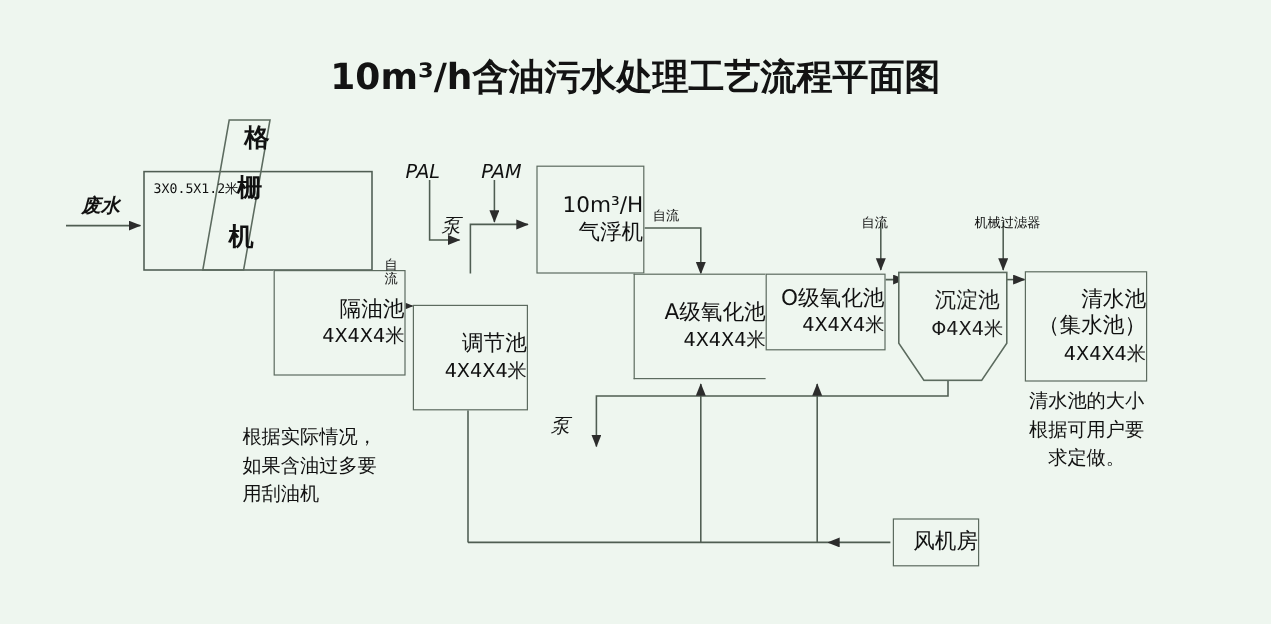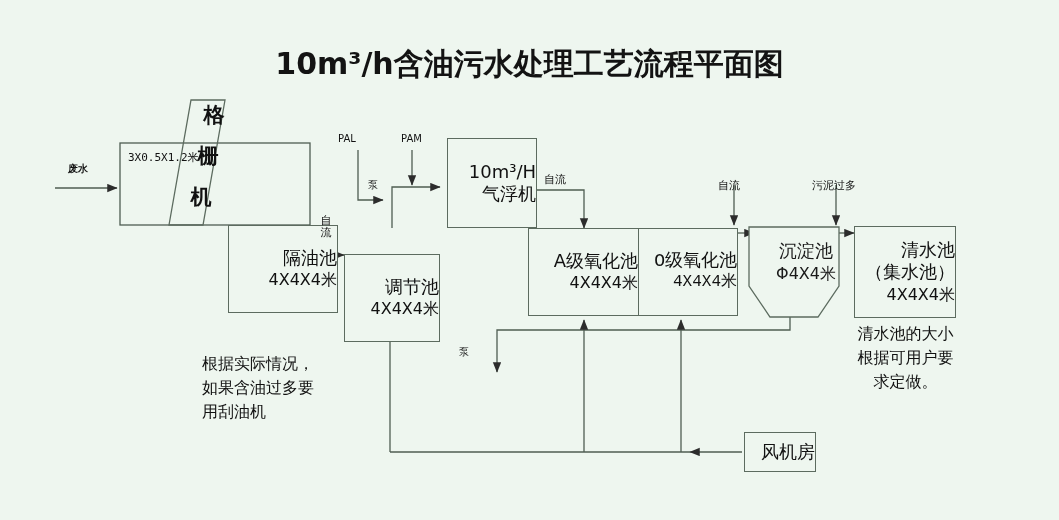--- a/index.html
+++ b/index.html
@@ -36,21 +36,21 @@
   .nl1{font-size:18px;line-height:1.25;font-weight:500;}
   .nl2{font-size:16px;line-height:1.35;}
 
   .lbl{
     position:absolute;
     font-size:15px;
     color:#111;
     white-space:nowrap;
   }
   .lbl-sm{font-size:11px;}
-  .lbl-mid{font-size:10px;}
+  .lbl-mid{font-size:16px;font-style:italic;}
   .lbl-vert{
     position:absolute;
     font-size:11px;
     line-height:1.05;
     width:12px;
     text-align:center;
     color:#111;
   }
   .note{
     position:absolute;
@@ -150,36 +150,36 @@
     <div class="nl1">10m³/H</div>
     <div class="nl1">气浮机</div>
   </div>
 
   <div class="lbl lbl-sm" style="left:544px;top:172px;">自流</div>
 
   <div class="node" style="left:528px;top:228px;width:110px;height:88px;border-right:none;">
     <div class="nl1">A级氧化池</div>
     <div class="nl2">4X4X4米</div>
   </div>
-  <div class="node" style="left:638px;top:228px;width:100px;height:88px;font-family:Liberation Mono, monospace;">
+  <div class="node" style="left:638px;top:228px;width:100px;height:64px;">
     <div class="nl1">O级氧化池</div>
     <div class="nl2">4X4X4米</div>
   </div>
 
   <div class="lbl lbl-sm" style="left:718px;top:178px;">自流</div>
 
   <svg style="position:absolute;left:748px;top:226px;width:92px;height:92px;" viewBox="0 0 92 92">
     <polygon points="1,1 91,1 91,60 70,91 22,91 1,60" fill="#eef6ef" stroke="#5c6b5f" stroke-width="1.3"></polygon>
   </svg>
   <div style="position:absolute;left:748px;top:240px;width:116px;text-align:center;">
     <div class="nl1">沉淀池</div>
     <div class="nl2">Φ4X4米</div>
   </div>
 
-  <div class="lbl lbl-sm" style="left:812px;top:178px;">污泥过多</div>
+  <div class="lbl lbl-sm" style="left:812px;top:178px;">机械过滤器</div>
 
   <div class="node" style="left:854px;top:226px;width:102px;height:92px;">
     <div class="nl1">清水池</div>
     <div class="nl1">（集水池）</div>
     <div class="nl2">4X4X4米</div>
   </div>
 
   <div class="node" style="left:744px;top:432px;width:72px;height:40px;">
     <div class="nl1">风机房</div>
   </div>

